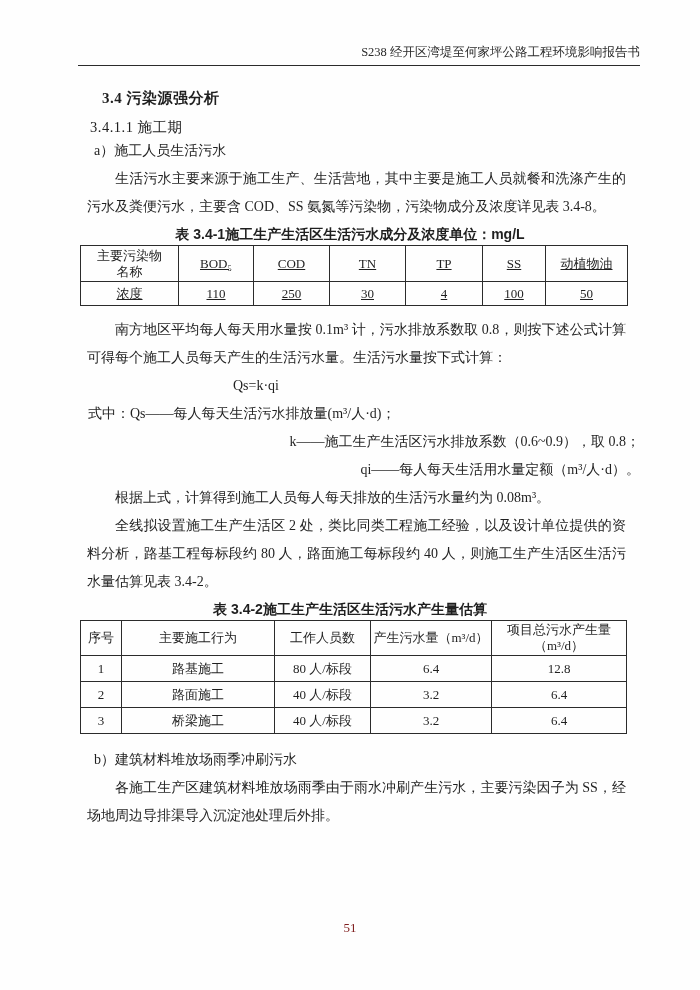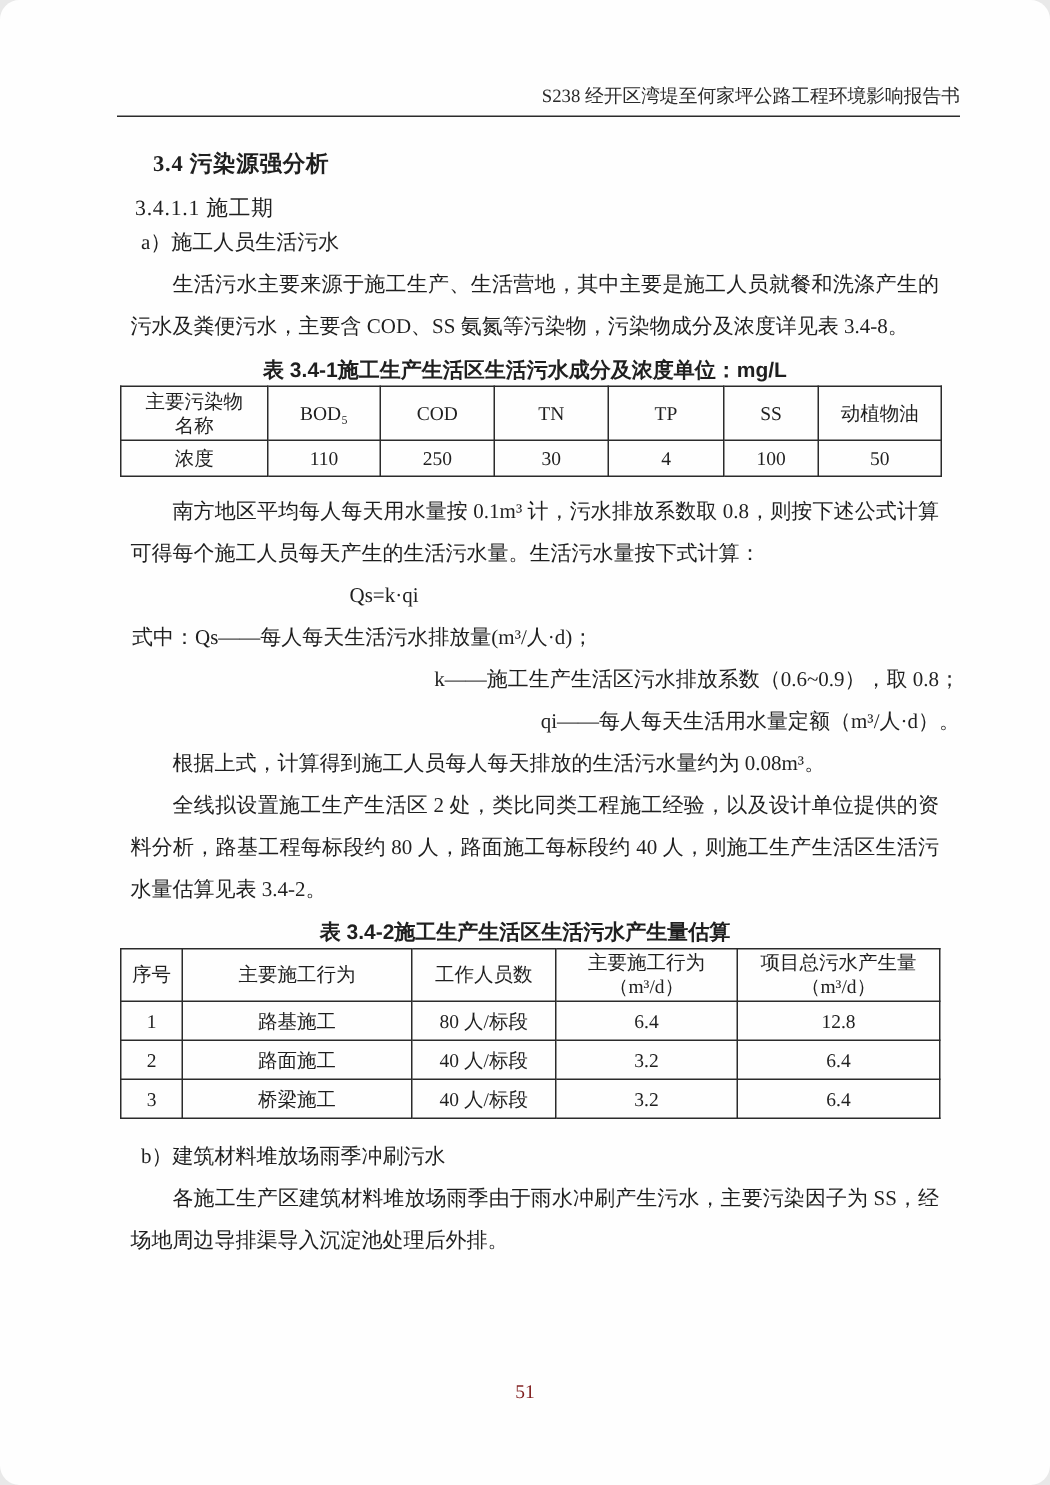--- a/index.html
+++ b/index.html
@@ -2,25 +2,24 @@
 <html><head>
 <meta charset="utf-8">
 <style>
   html,body { margin:0; padding:0; background:#e9e9e9; }
   .page {
     position:relative;
     width:700px; height:990px;
     margin:0 auto;
     background:#fefefe;
     box-sizing:border-box;
-    padding:56px 60px 0 60px;
+    padding:44px 60px 0 60px;
     font-family:"Liberation Serif","DejaVu Serif",serif;
     color:#1f1f1f;
     overflow:hidden;
-    border-radius:13px;
   }
   .doc-header {
     margin-left:18px;
     text-align:right;
     font-size:12.5px;
     line-height:16px;
     padding-bottom:5px;
     border-bottom:1.6px solid #2b2b2b;
     color:#2a2a2a;
   }
@@ -77,21 +76,21 @@
   }
   th, td {
     border:1.5px solid #2b2b2b;
     text-align:center;
     vertical-align:middle;
     font-size:13px;
     font-weight:normal;
     padding:1px 2px;
     line-height:16px;
   }
-  .t1 { width:547px; }
+  .t1 { width:547px;text-decoration:underline; }
   .t1 th { height:33px; }
   .t1 td { height:21px; }
   .t2 { width:546px; }
   .t2 th { height:31px; }
   .t2 td { height:23px; }
   .wrap-narrow { display:inline-block; max-width:70px; }
   .wrap-wide   { display:inline-block; max-width:124px; }
   .page-number {
     position:absolute;
     left:0; right:0; top:920px;
@@ -176,21 +175,21 @@
         <col style="width:153px">
         <col style="width:96px">
       <col style="width:121px">
         <col style="width:135px">
     </colgroup>
     <tbody>
         <tr>
       <th>序号</th>
       <th>主要施工行为</th>
       <th>工作人员数</th>
-      <th>主要施工行为（m³/d）</th>
+      <th>产生污水量（m³/d）</th>
       <th><span class="wrap-wide">项目总污水产生量（m³/d）</span></th>
     </tr>
     <tr>
       <td>1</td>
       <td>路基施工</td>
       <td>80 人/标段</td>
       <td>6.4</td>
       <td>12.8</td>
     </tr>
     <tr>

